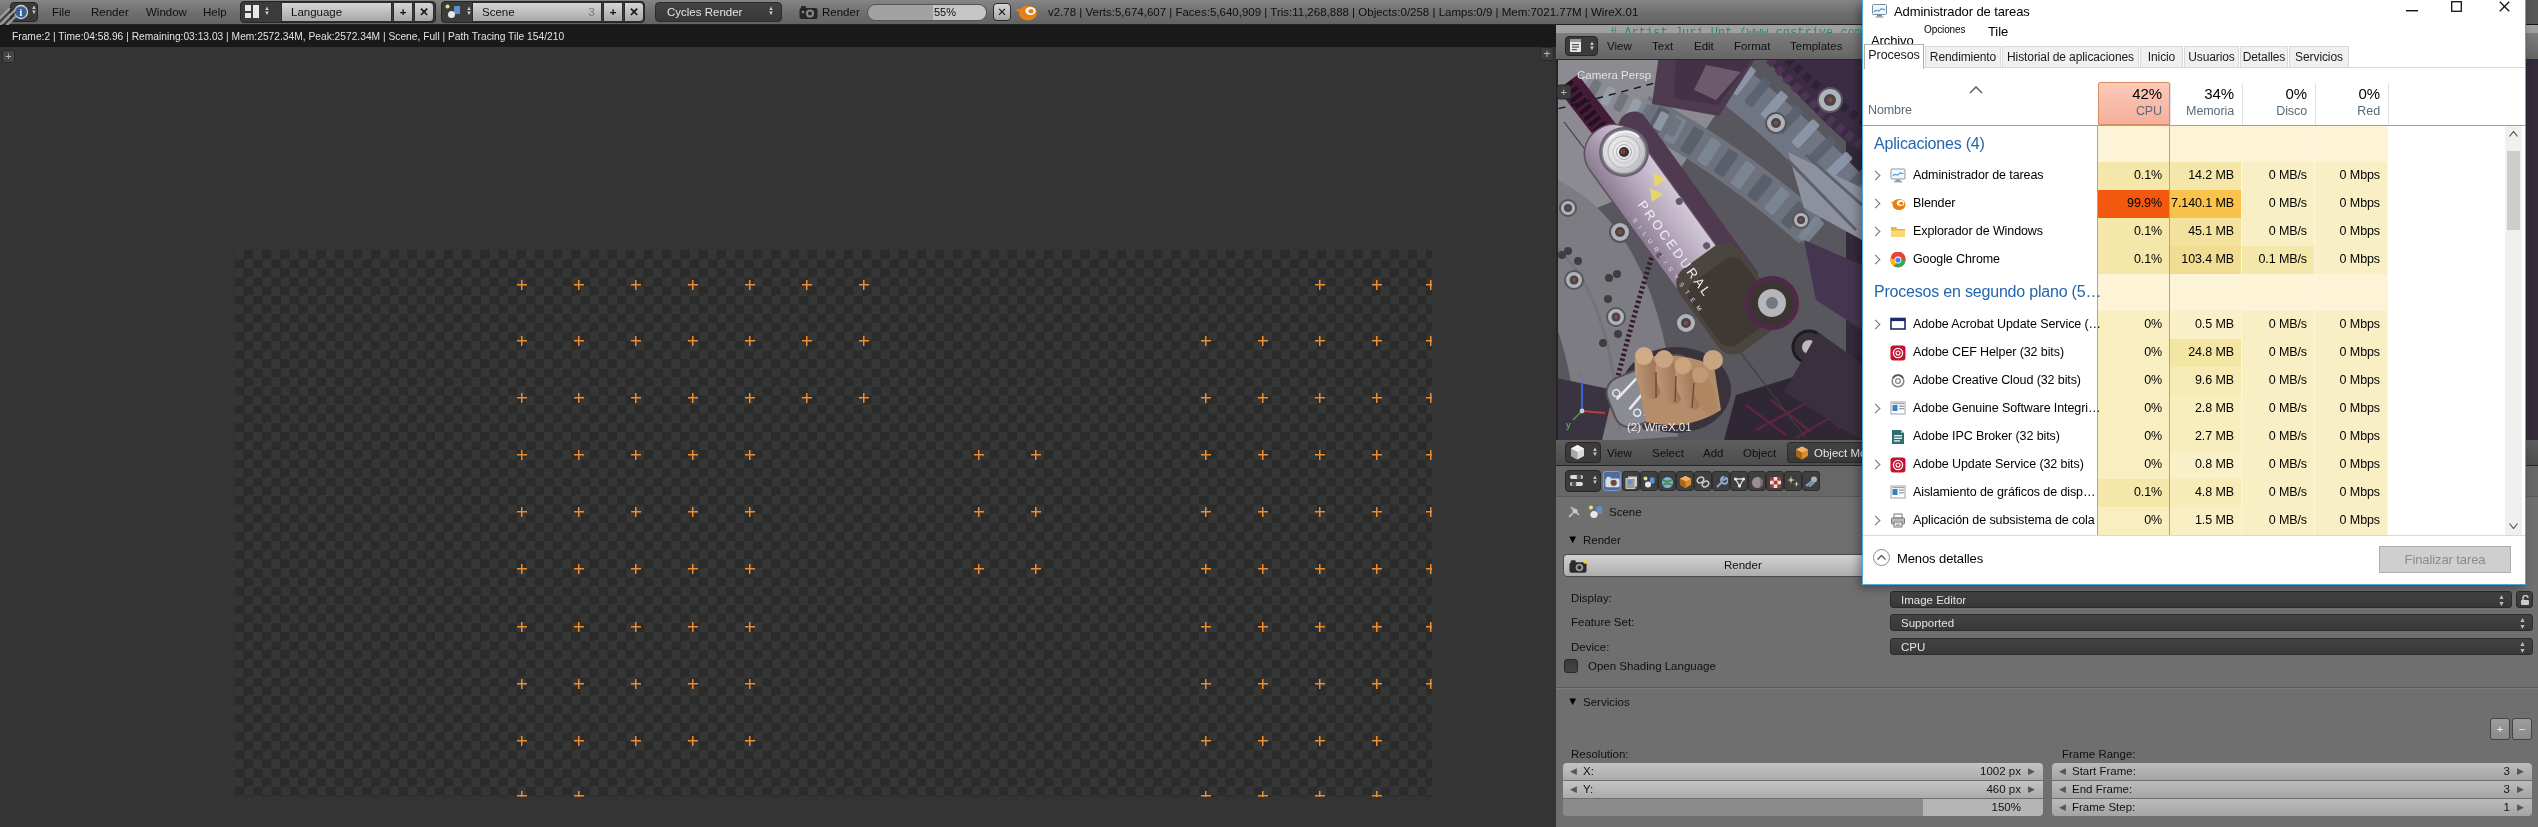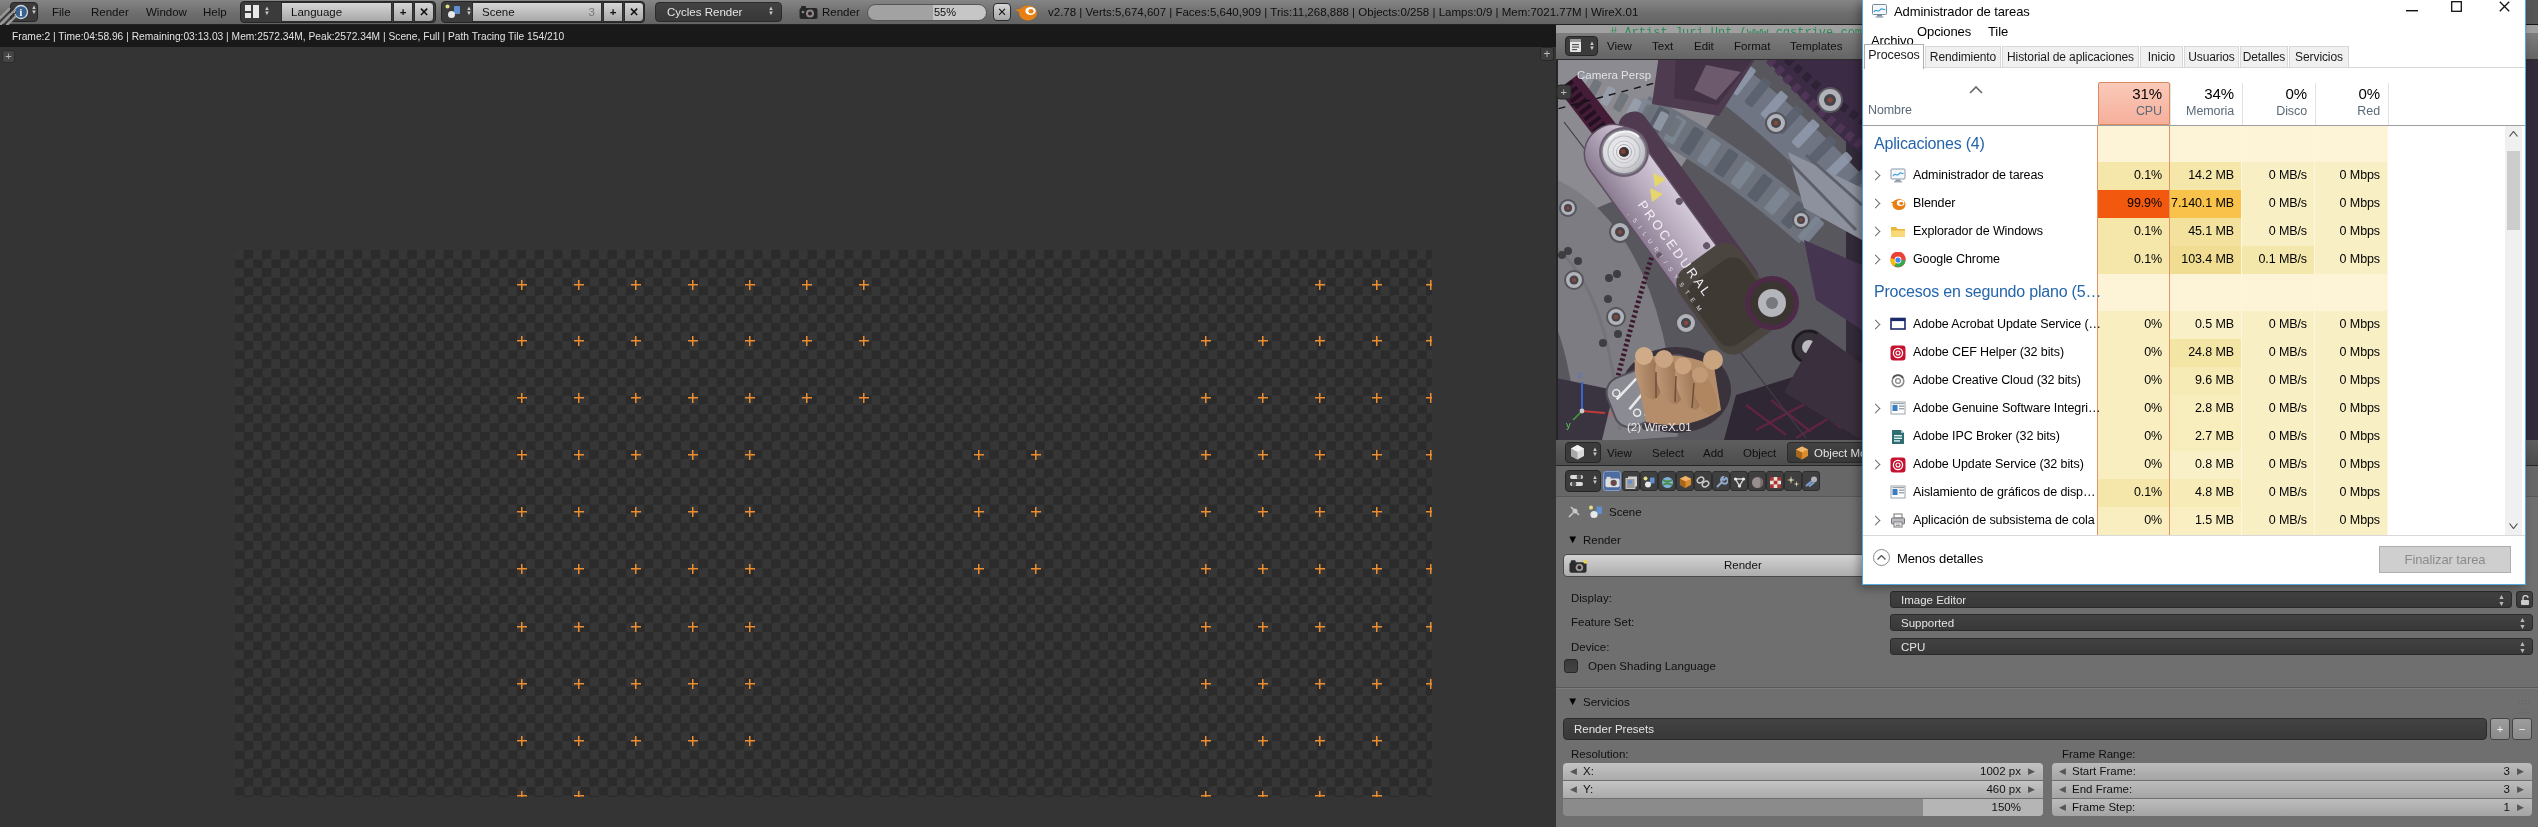--- a/index.html
+++ b/index.html
@@ -534,21 +534,20 @@
     </div>
     <div class="ptxt" style="left:15px;top:95px">Display:</div>
     <div class="ptxt" style="left:15px;top:119px">Feature Set:</div>
     <div class="ptxt" style="left:15px;top:144px">Device:</div>
     <div class="a" style="left:8px;top:162px;width:14px;height:14px;background:linear-gradient(#3a3a3a,#444);border:1px solid #272727;border-radius:3px"></div>
     <div class="ptxt" style="left:32px;top:163px">Open Shading Language</div>
     <div class="a" style="left:0;top:190px;width:982px;height:1px;background:#595959"></div>
     <div class="a" style="left:0;top:191px;width:982px;height:1px;background:#7c7c7c"></div>
     <div class="ptxt" style="left:11px;top:198px;color:#000">▼</div>
     <div class="ptxt" style="left:27px;top:199px">Servicios</div>
-    <div class="ddark" style="left:7px;top:221px;width:924px;height:22px;line-height:21px;border-radius:4px"><span style="margin-left:10px">Render Presets</span></div>
     <div class="fld" style="left:934px;top:221px;width:20px;height:22px;border:1px solid #444;border-radius:3px;text-align:center;line-height:20px;background:linear-gradient(#9d9d9d,#8a8a8a);color:#eee">+</div>
     <div class="fld" style="left:956px;top:221px;width:20px;height:22px;border:1px solid #444;border-radius:3px;text-align:center;line-height:20px;background:linear-gradient(#9d9d9d,#8a8a8a);color:#eee">−</div>
     <div class="ptxt" style="left:15px;top:251px">Resolution:</div>
     <div class="ptxt" style="left:506px;top:251px">Frame Range:</div>
     <div class="fld" style="left:7px;top:266px;width:480px;height:17px;border-radius:4px 4px 0 0;line-height:17px"><span style="margin-left:20px">X:</span><span style="position:absolute;right:22px">1002 px</span><span style="position:absolute;right:8px;color:#555;font-size:9px">▶</span><span style="position:absolute;left:7px;color:#555;font-size:9px">◀</span></div>
     <div class="fld" style="left:7px;top:284px;width:480px;height:17px;line-height:17px"><span style="margin-left:20px">Y:</span><span style="position:absolute;right:22px">460 px</span><span style="position:absolute;right:8px;color:#555;font-size:9px">▶</span><span style="position:absolute;left:7px;color:#555;font-size:9px">◀</span></div>
     <div class="fld" style="left:7px;top:302px;width:480px;height:17px;border-radius:0 0 4px 4px;line-height:17px;background:linear-gradient(90deg,#8b8b8b 0 75%,#b5b5b5 75% 100%)">
       <span style="position:absolute;right:22px">150%</span>
     </div>
     <div class="fld" style="left:496px;top:266px;width:480px;height:17px;border-radius:4px 4px 0 0;line-height:17px;background:linear-gradient(#bcbcbc,#a4a4a4)"><span style="margin-left:20px">Start Frame:</span><span style="position:absolute;right:22px">3</span><span style="position:absolute;right:8px;color:#555;font-size:9px">▶</span><span style="position:absolute;left:7px;color:#555;font-size:9px">◀</span></div>
@@ -577,36 +576,36 @@
     <svg class="a" style="left:543px;top:10px" width="12" height="2" viewBox="0 0 12 2">
       <rect width="12" height="1.4" fill="#111"></rect>
     </svg>
     <svg class="a" style="left:588px;top:1px" width="11" height="11" viewBox="0 0 11 11">
       <rect x="0.7" y="0.7" width="9.6" height="9.6" fill="none" stroke="#111" stroke-width="1.3"></rect>
     </svg>
     <svg class="a" style="left:636px;top:1px" width="11" height="11" viewBox="0 0 11 11">
       <path d="M0.8 0.8 L10.2 10.2 M10.2 0.8 L0.8 10.2" stroke="#111" stroke-width="1.3"></path>
     </svg>
     <div class="t" style="left:8px;top:33px;font-size:13px">Archivo</div>
-    <div class="t" style="left:54px;top:24px;font-size:13px">Opciones</div>
+    <div class="t" style="left:61px;top:24px;font-size:10px">Opciones</div>
     <div class="t" style="left:125px;top:24px;font-size:13px">Tile</div>
     <div class="a" style="left:0;top:67px;width:662px;height:1px;background:#d8d8d8"></div>
     <div class="tab" style="left:1px;width:60px;top:44px;height:25px;background:#fff;border-color:#aeaeae;border-bottom:none;font-size:12.5px">Procesos</div>
     <div class="tab" style="left:62px;width:76px">Rendimiento</div>
     <div class="tab" style="left:139px;width:137px">Historial de aplicaciones</div>
     <div class="tab" style="left:277px;width:43px">Inicio</div>
     <div class="tab" style="left:321px;width:55px">Usuarios</div>
     <div class="tab" style="left:377px;width:48px">Detalles</div>
     <div class="tab" style="left:426px;width:60px">Servicios</div>
     <svg class="a" style="left:106px;top:86px" width="14" height="8" viewBox="0 0 14 8">
       <path d="M1 7 L7 1 L13 7" stroke="#666" stroke-width="1.6" fill="none"></path>
     </svg>
     <div class="t" style="left:5px;top:103px;color:#5a6a78;font-size:12.5px">Nombre</div>
     <div class="a" style="left:235px;top:82px;width:72px;height:43px;background:linear-gradient(#fbc9b9,#f5af9b);border:1px solid #d98a5f;border-radius:2px 2px 0 0"></div>
-    <div class="cell" style="left:235px;top:85px;width:64px;font-size:15px;color:#000">31%</div>
+    <div class="cell" style="left:235px;top:85px;width:64px;font-size:15px;color:#000">42%</div>
     <div class="cell" style="left:235px;top:104px;width:64px;color:#5a6a78">CPU</div>
     <div class="cell" style="left:307px;top:85px;width:64px;font-size:15px;color:#000">34%</div>
     <div class="cell" style="left:307px;top:104px;width:64px;color:#5a6a78">Memoria</div>
     <div class="a" style="left:307px;top:83px;width:1px;height:42px;background:#e3e3e3"></div>
     <div class="cell" style="left:379px;top:85px;width:65px;font-size:15px;color:#000">0%</div>
     <div class="cell" style="left:379px;top:104px;width:65px;color:#5a6a78">Disco</div>
     <div class="a" style="left:379px;top:83px;width:1px;height:42px;background:#e3e3e3"></div>
     <div class="cell" style="left:452px;top:85px;width:65px;font-size:15px;color:#000">0%</div>
     <div class="cell" style="left:452px;top:104px;width:65px;color:#5a6a78">Red</div>
     <div class="a" style="left:452px;top:83px;width:1px;height:42px;background:#e3e3e3"></div>

